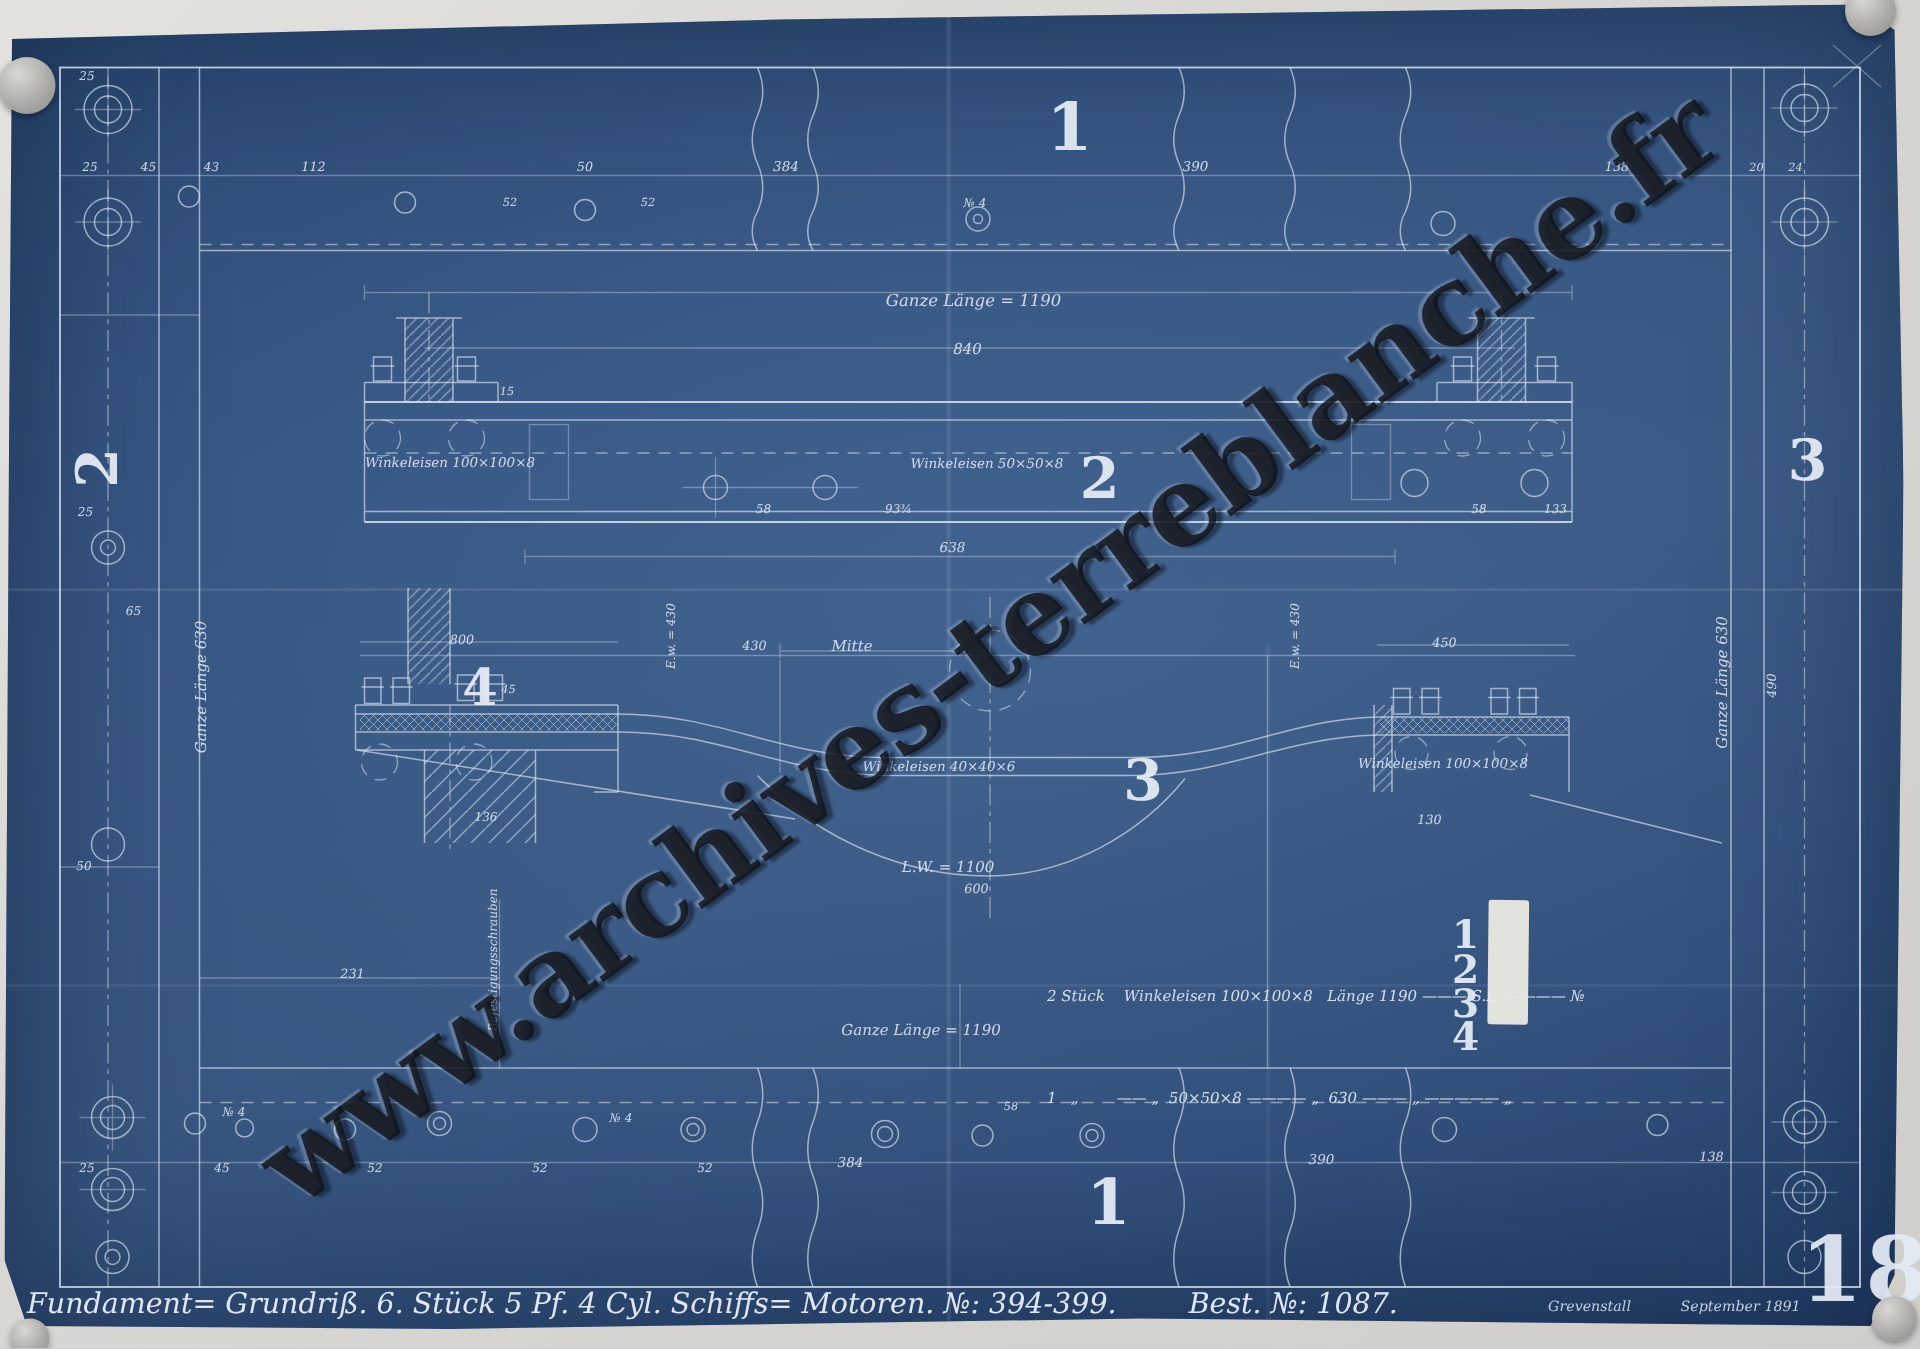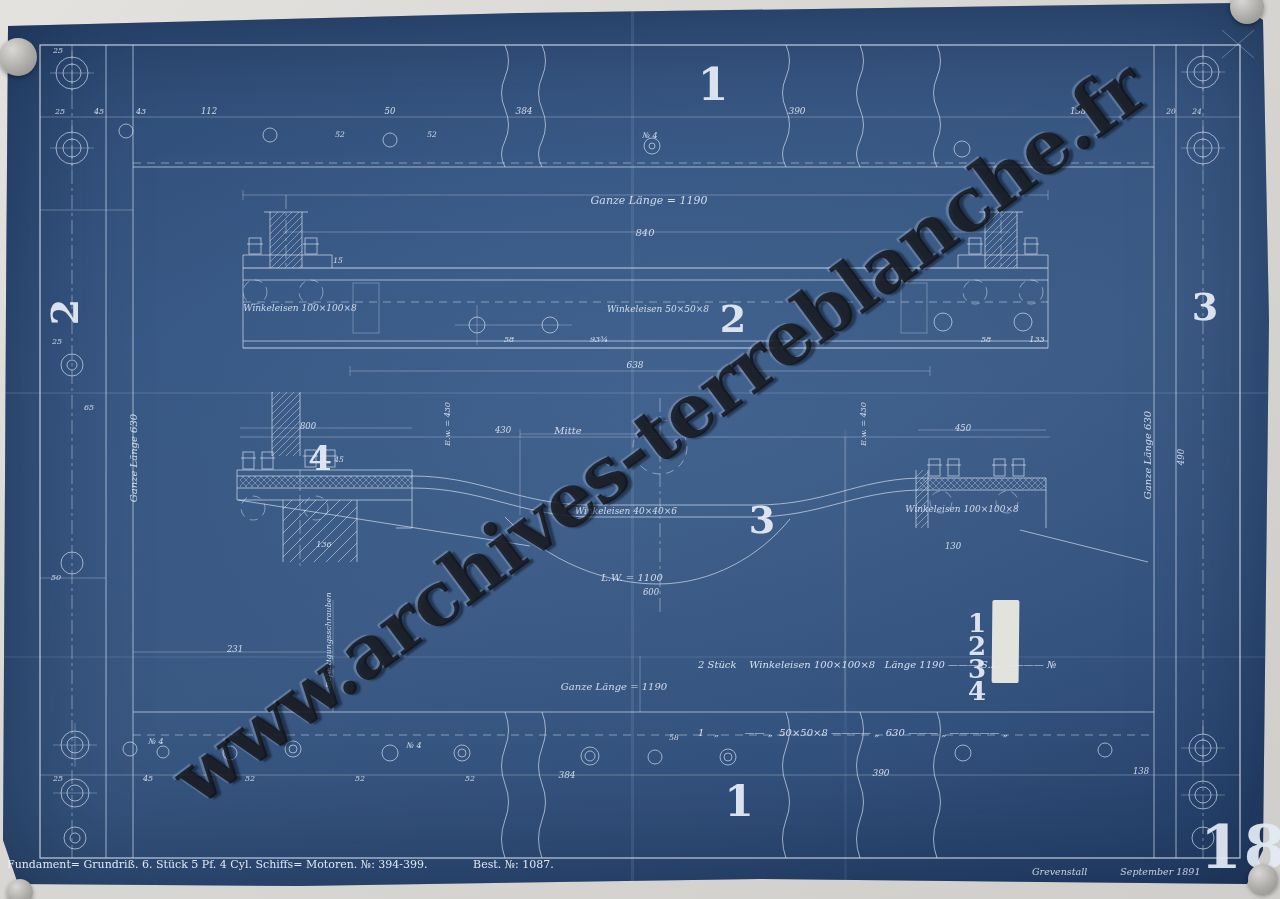--- a/index.html
+++ b/index.html
@@ -26,22 +26,22 @@
   .f{stroke-opacity:.36;stroke-width:.9;}
   .dd{stroke-dasharray:14 4 3 4;stroke-opacity:.5;stroke-width:.9;}
   .da{stroke-dasharray:8 6;stroke-opacity:.55;stroke-width:.9;}
   .hatch{fill-opacity:.55;stroke:none;}
   
   #plist{position:absolute;left:698px;top:609px;width:290px;color:#e6edf8;
          font-style:italic;font-size:10px;line-height:22.6px;white-space:pre;opacity:.9;}
   #patch{position:absolute;left:992px;top:600px;width:27px;height:83px;
          background:#eae9e1;border-radius:2px;transform:rotate(.6deg);opacity:.96;}
   
-  #titlebar{position:absolute;left:7px;top:858px;width:1000px;color:#eaf0fa;
-            font-size:11px;white-space:nowrap;opacity:.95;}
+  #titlebar{position:absolute;left:18px;top:858px;width:1000px;color:#eaf0fa;
+            font-style:italic;font-size:19px;white-space:nowrap;opacity:.95;}
   #titlebar .best{margin-left:42px;}
   #placedate{position:absolute;left:1032px;top:866px;color:#dfe8f4;font-style:italic;
              font-size:9.5px;white-space:nowrap;opacity:.85;}
   #placedate span+span{margin-left:30px;}
   #sheetno{position:absolute;left:1200px;top:812px;font-size:60px;font-weight:bold;
            color:#e4ebf4;opacity:.93;letter-spacing:2px;}
   
   #watermark{position:absolute;left:188px;top:742px;width:1100px;height:104px;
              transform:rotate(-36.6deg);transform-origin:0 50%;
              font-family:"DejaVu Serif",serif;font-weight:700;font-size:74px;

